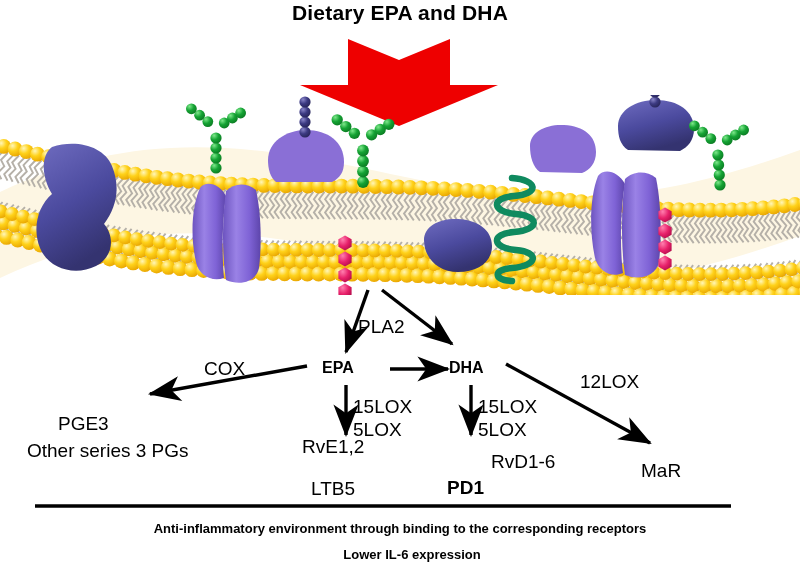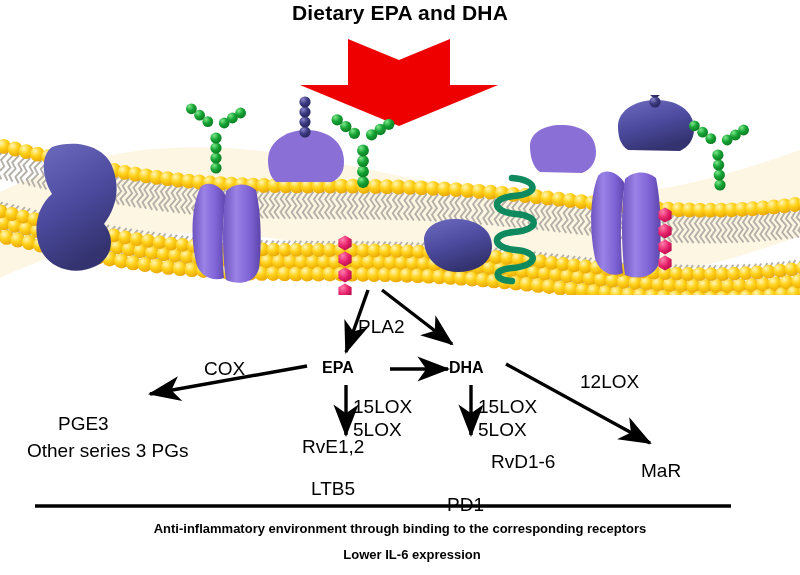--- a/index.html
+++ b/index.html
@@ -812,19 +812,19 @@
   <div class="txt lbl" style="left:478px;top:396px;">15LOX</div>
   <div class="txt lbl" style="left:478px;top:419px;">5LOX</div>
 
   <div class="txt lbl" style="left:58px;top:413px;">PGE3</div>
   <div class="txt lbl" style="left:27px;top:440px;">Other series 3 PGs</div>
 
   <div class="txt lbl" style="left:302px;top:436px;">RvE1,2</div>
   <div class="txt lbl" style="left:311px;top:478px;">LTB5</div>
 
   <div class="txt lbl" style="left:447px;top:451px;margin-left:44px;">RvD1-6</div>
-  <div class="txt lbl" style="left:447px;top:494px;">PD1</div>
+  <div class="txt lbl" style="left:447px;top:477px;font-weight:bold;">PD1</div>
 
   <div class="txt lbl" style="left:641px;top:444px;margin-top:16px;">MaR</div>
 
   <div class="txt" id="bottom1">Anti-inflammatory environment through binding to the corresponding receptors</div>
   <div class="txt" id="bottom2">Lower IL-6 expression</div>
 </div>
 
 </body></html>

